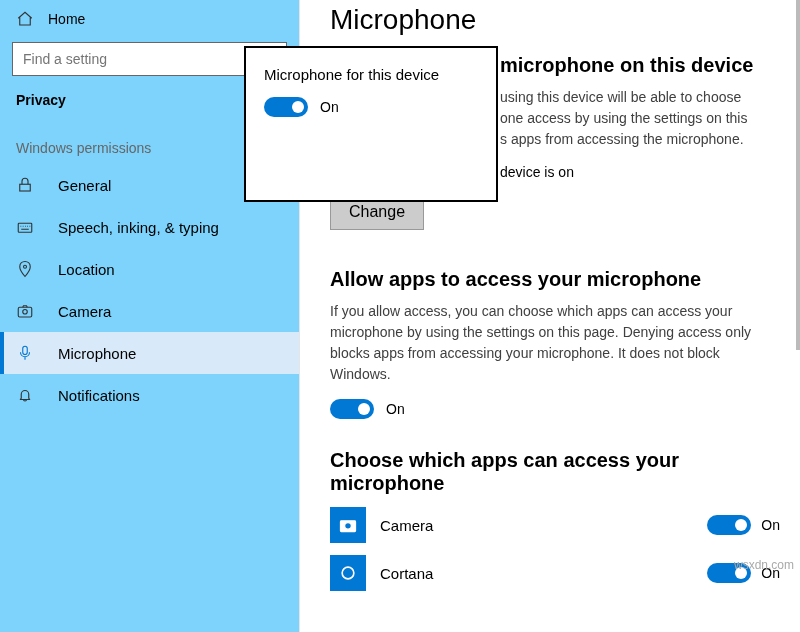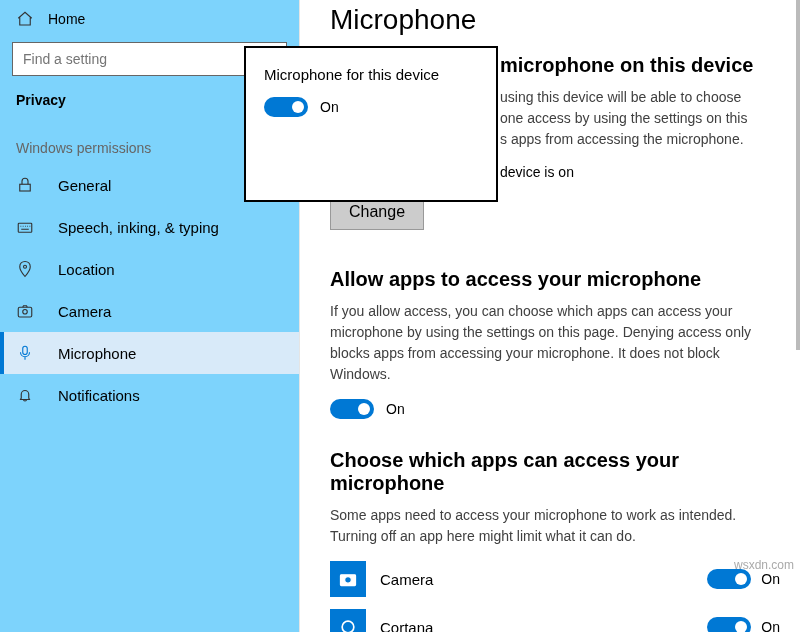--- a/index.html
+++ b/index.html
@@ -132,21 +132,20 @@
     <div class="sect-title" style="margin-top:38px">Allow apps to access your microphone</div>
     <div class="sect-desc">If you allow access, you can choose which apps can access your microphone by using the settings on this page. Denying access only blocks apps from accessing your microphone. It does not block Windows.</div>
     <div class="toggle-row">
       <div class="toggle">
           <div class="knob"></div>
         </div>
       <span>On</span>
     </div>
 
     <div class="sect-title" style="margin-top:30px">Choose which apps can access your microphone</div>
-    <div class="sect-desc">Some apps need to access your microphone to work as intended. Turning off an app here might limit what it can do.</div>
 
     <div class="app-row">
       <div class="app-icon">
         <svg viewBox="0 0 24 24">
             <rect x="3" y="7" width="18" height="13" rx="1" fill="#fff"></rect>
             <circle cx="12" cy="13" r="4" fill="#0078d4"></circle>
           </svg>
       </div>
       <div class="app-name">Camera</div>
       <div class="app-toggle-col">

